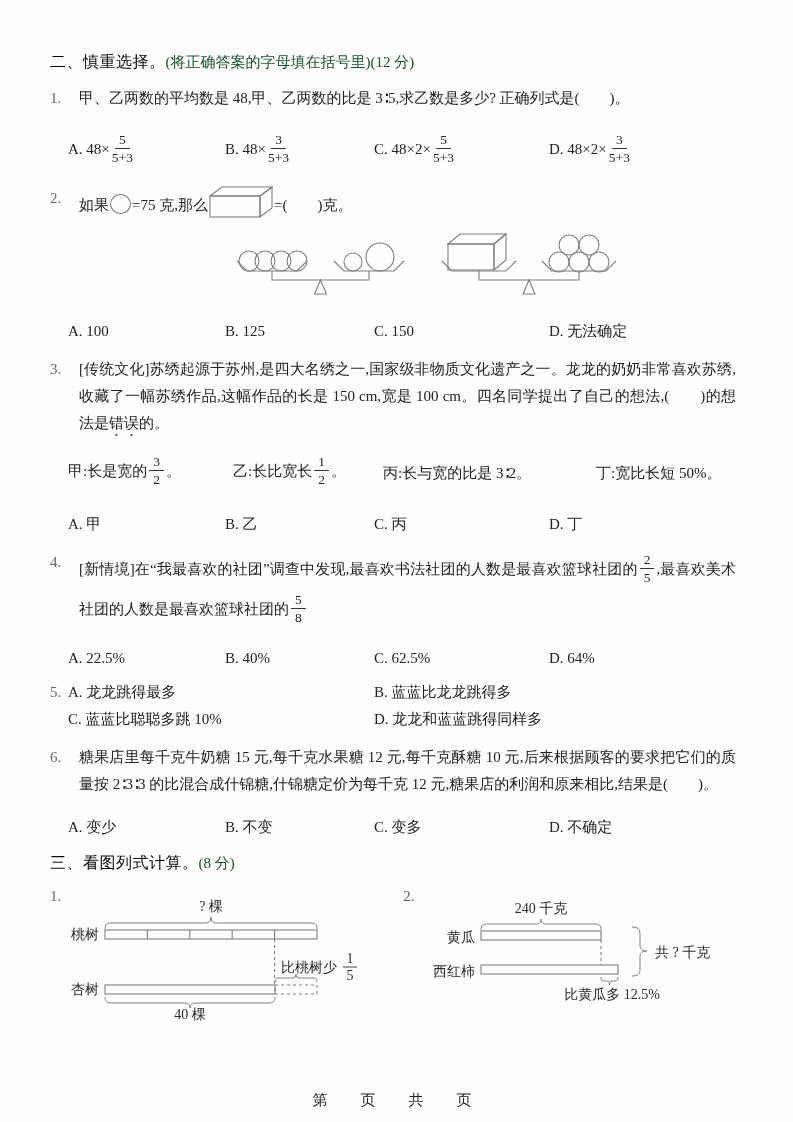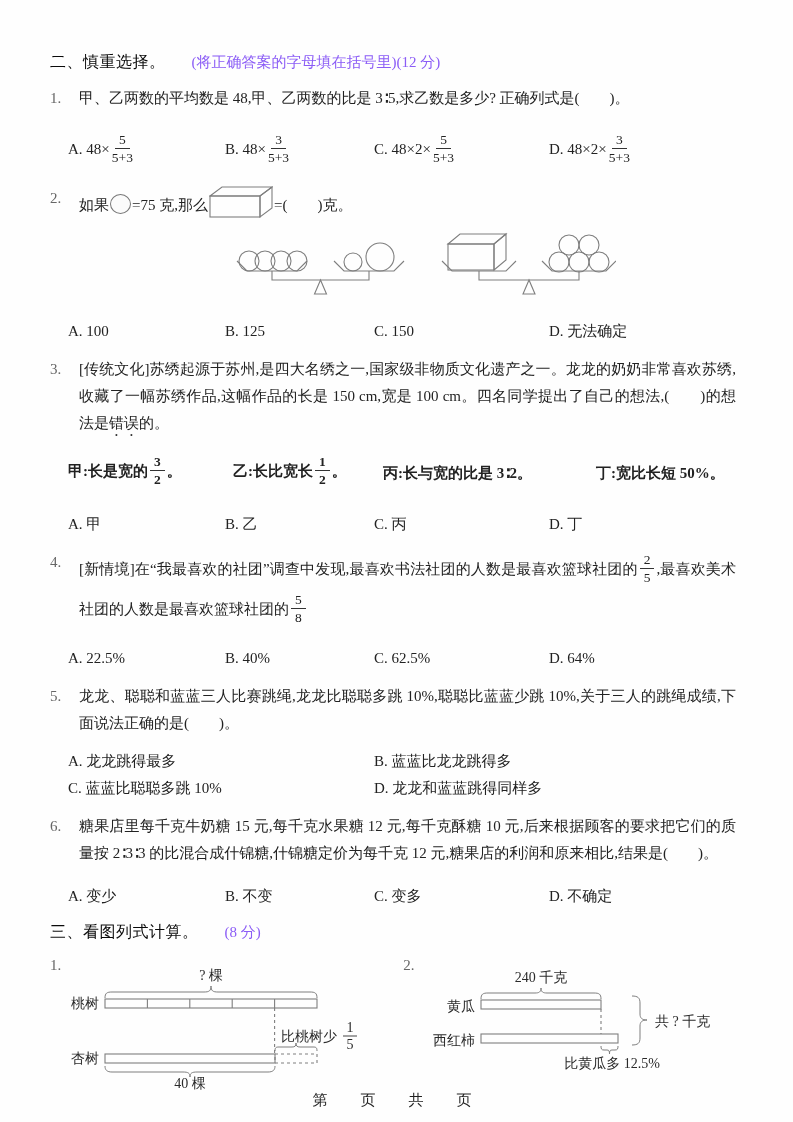--- a/index.html
+++ b/index.html
@@ -6,40 +6,40 @@
   html,body { margin:0; padding:0; }
   body {
     width:793px; height:1122px; position:relative; background:#fefefe;
     font-family:"Liberation Serif","DejaVu Serif",serif;
     color:#222; font-size:15px; overflow:hidden;
   }
   .page { padding:50px 46px 0 50px; }
 
   .sec-head { margin:0 0 6px 0; line-height:24px; }
   .sec-title { font-weight:normal; color:#0a0a0a; font-size:16px; letter-spacing:.5px; }
-  .sec-sub { color:#8b5cf6; font-size:15px;margin-left:26px; }
+  .sec-sub { color:#14532d; font-size:15px; }
 
   .q { position:relative; padding-left:18px; margin-bottom:7px; }
   .qnum { position:absolute; left:0; top:0; color:#666; line-height:27px; }
   .qtext { margin:11px; line-height:27px; text-align:justify; }
 
   .opts4 { display:grid; grid-template-columns:157px 149px 175px auto; line-height:27px; margin-top:16px; }
   .opts2 { display:grid; grid-template-columns:306px auto; line-height:27px; }
   .opts-frac { align-items:center; min-height:46px; }
 
   .frac { display:inline-flex; flex-direction:column; align-items:center;
           vertical-align:middle; line-height:1.15; font-size:13.5px; margin:0 2px; transform:translateY(-2px); }
   .frac .fnum { border-bottom:1px solid #333; padding:0 4px 0; }
   .frac .fden { padding-top:1px; }
 
   .emph { -webkit-text-emphasis:filled dot #333; -webkit-text-emphasis-position:under right;
           text-emphasis:filled dot #333; text-emphasis-position:under right; }
 
   .stmt-row { display:grid; grid-template-columns:165px 150px 213px auto; align-items:center;
-              min-height:44px; margin-top:2px;font-weight:bold; }
+              min-height:44px; margin-top:2px; }
 
   .ball-inline { display:inline-block; width:21px; height:20px; border:1.2px solid #777;
                  border-radius:50%; vertical-align:-4px; margin:0 1px; background:#fbfbfb; }
   .box-inline { vertical-align:-9px; margin:0 1px; }
 
   .scales-wrap { margin:6px 0 4px 166px; }
 
   .figures { display:flex; margin-top:10px; }
   .fig { display:flex; }
   .fignum { color:#666; margin-right:2px; line-height:22px; }
@@ -166,21 +166,20 @@
     <div class="opts4">
       <span>A. 22.5%</span>
       <span>B. 40%</span>
       <span>C. 62.5%</span>
       <span>D. 64%</span>
     </div>
   </div>
 
   <div class="q">
     <span class="qnum">5.</span>
-    <p class="qtext">龙龙、聪聪和蓝蓝三人比赛跳绳,龙龙比聪聪多跳 10%,聪聪比蓝蓝少跳 10%,关于三人的跳绳成绩,下面说法正确的是(　　)。</p>
     <div class="opts2">
       <span>A. 龙龙跳得最多</span>
       <span>B. 蓝蓝比龙龙跳得多</span>
       <span>C. 蓝蓝比聪聪多跳 10%</span>
       <span>D. 龙龙和蓝蓝跳得同样多</span>
     </div>
   </div>
 
   <div class="q">
     <span class="qnum">6.</span>

